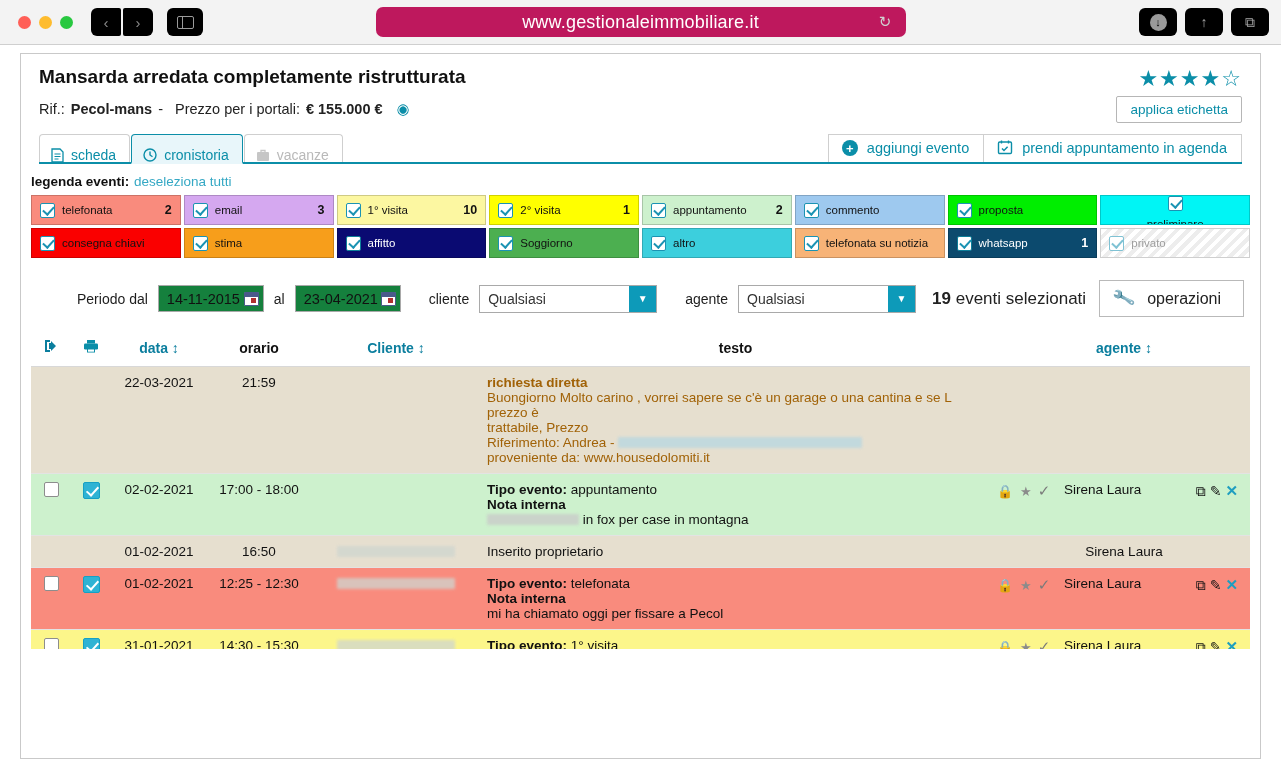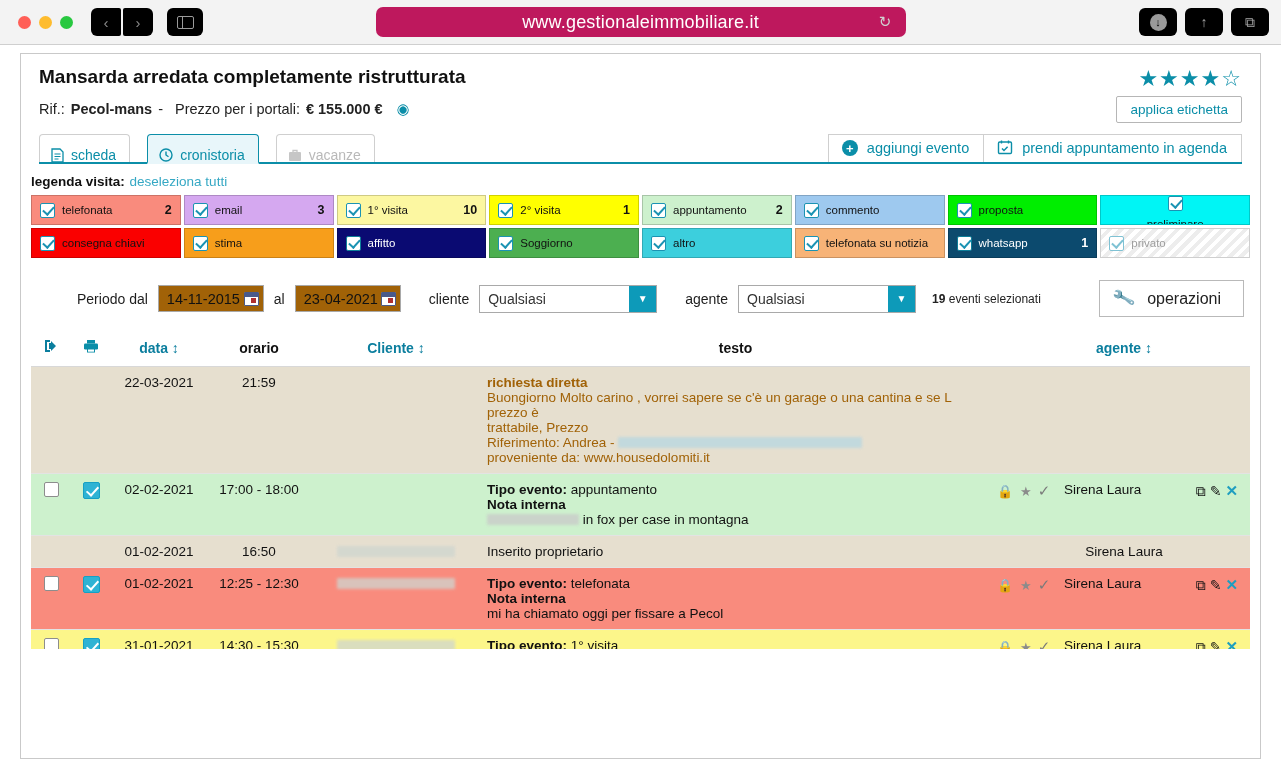--- a/index.html
+++ b/index.html
@@ -112,21 +112,21 @@
     display: flex; align-items: flex-end;
     margin: 16px 18px 0 18px;
     border-bottom: 2px solid #0b8ea8;
     position: relative; height: 30px;
   }
   .tab {
     display: flex; align-items: center; gap: 7px;
     border: 1px solid #cfcfcf; border-bottom: none;
     background: #fff; color: #0b8ea8;
     font-size: 14px; padding: 19px 13px 6px 11px;
-    margin-right: 17px; border-radius: 4px 4px 0 0;
+    margin-right: 1px; border-radius: 4px 4px 0 0;
     height: 28px; cursor: pointer;
   }
   .tab.active {
     background: #e8f6fa; border-color: #0b8ea8; border-bottom: 2px solid #e8f6fa;
     margin-bottom: -2px; height: 30px;
   }
   .tab.disabled { color: #b9b9b9; }
   .tab .ic { font-size: 14px; display:inline-flex; }
   .tab.disabled .ic { color: #c6c6c6; }
 
@@ -184,21 +184,21 @@
 
   
   .filter-row {
     display: flex; align-items: center; gap: 10px;
     padding: 22px 16px 16px 16px;
     font-size: 14px; color: #222;
   }
   .lbl { font-size: 14px; color: #1d1d1d; }
   .datefield {
     display: flex; align-items: center;
-    border: 1px solid #a9a9a9; background: #a16207;
+    border: 1px solid #a9a9a9; background: #15803d;
     height: 27px; padding: 0 4px 0 8px; width: 106px;
     font-size: 14.5px; color: #111;
   }
   .datefield .cal {
     margin-left: auto; width: 15px; height: 14px;
     border: 1.4px solid #4a5a8a; background: #fff;
     position: relative; border-radius: 1px;
   }
   .datefield .cal::before {
     content:""; position:absolute; left:0; right:0; top:0; height:4px;
@@ -212,21 +212,21 @@
     display: flex; align-items: stretch;
     border: 1px solid #a9a9a9; background: #fff;
     height: 28px; width: 178px;
   }
   .selwrap .val { padding: 0 8px; display:flex; align-items:center; font-size: 14px; color: #333; flex: 1; }
   .selwrap .arrow {
     width: 27px; background: #0d9ab9; color: #fff;
     display: flex; align-items: center; justify-content: center;
     font-size: 10px;
   }
-  .evcount { font-size: 12px; margin-left: 6px; }
+  .evcount { font-size: 17px; margin-left: 6px; }
   .evcount b { font-weight: bold; }
   .op-btn {
     margin-left: auto;
     display: flex; align-items: center; gap: 12px;
     border: 1px solid #b9b9b9; background: #fff;
     padding: 7px 22px 7px 14px; font-size: 16px; color: #222;
     cursor: pointer;
   }
   .wrench { font-size: 17px; transform: rotate(-15deg); display:inline-block; }
 
@@ -393,21 +393,21 @@
                 <path d="M5 9.5l2 2 3.6-3.8" fill="none" stroke="#0b8ea8" stroke-width="1.5"></path>
               </svg>
           </span>
           <span>prendi appuntamento in agenda</span>
         </div>
       </div>
     </div>
 
     <div class="legend-wrap">
       <div class="legend-title">
-        <b>legenda visita:</b>
+        <b>legenda eventi:</b>
         <a>deseleziona tutti</a>
       </div>
       <div class="legend-grid" id="legend-grid">
           <div class="chip" style="background: rgb(249, 139, 125); color: rgb(17, 17, 17);">
             <span class="cbx"></span>
             <span>telefonata</span>
             <span class="cnt">2</span>
           </div>
           <div class="chip" style="background: rgb(213, 168, 240); color: rgb(17, 17, 17);">
             <span class="cbx"></span>

